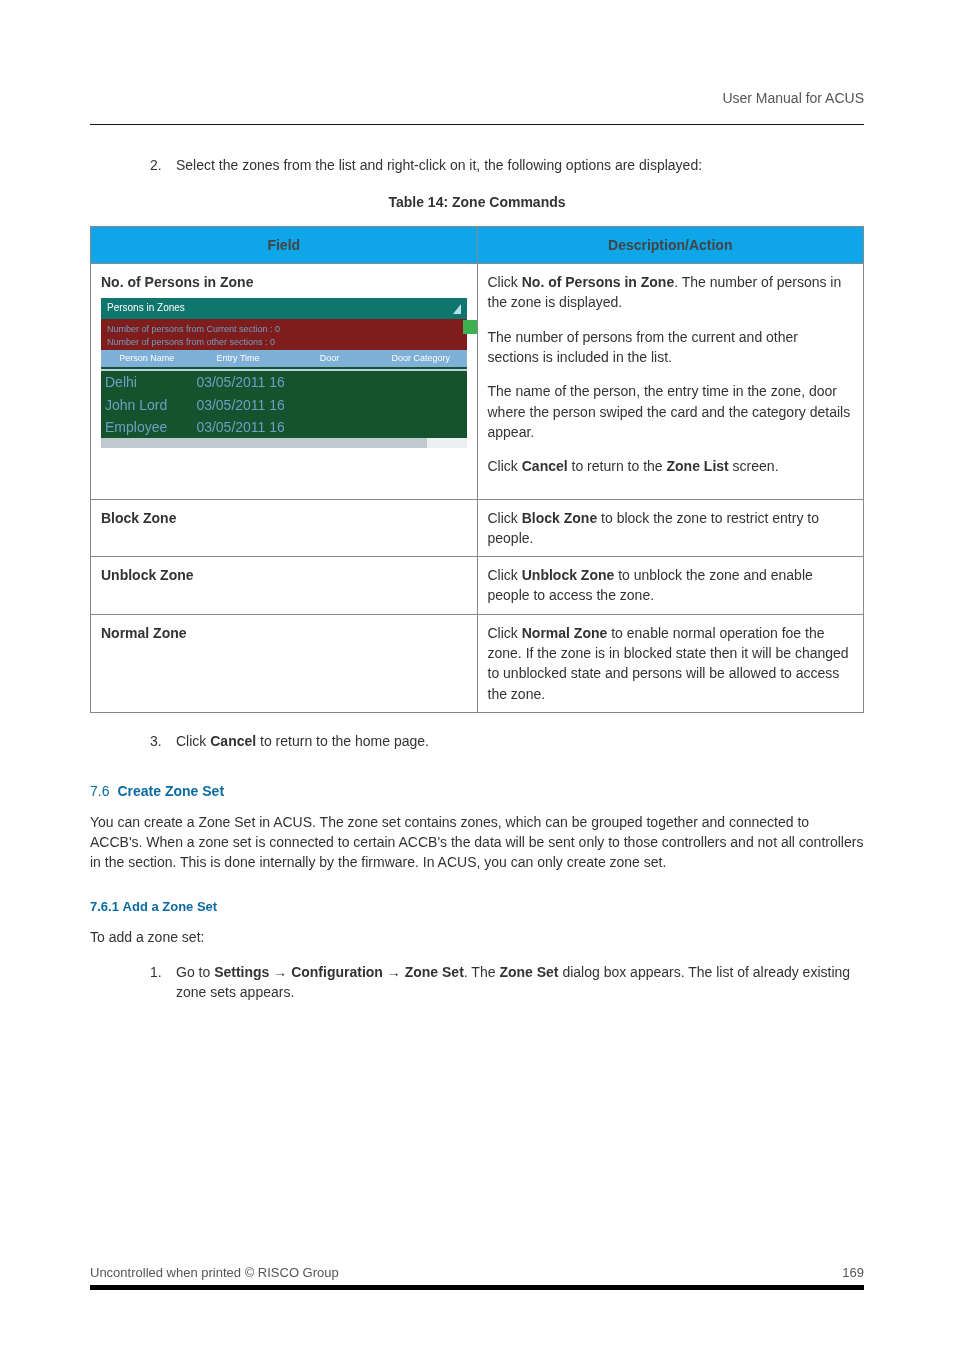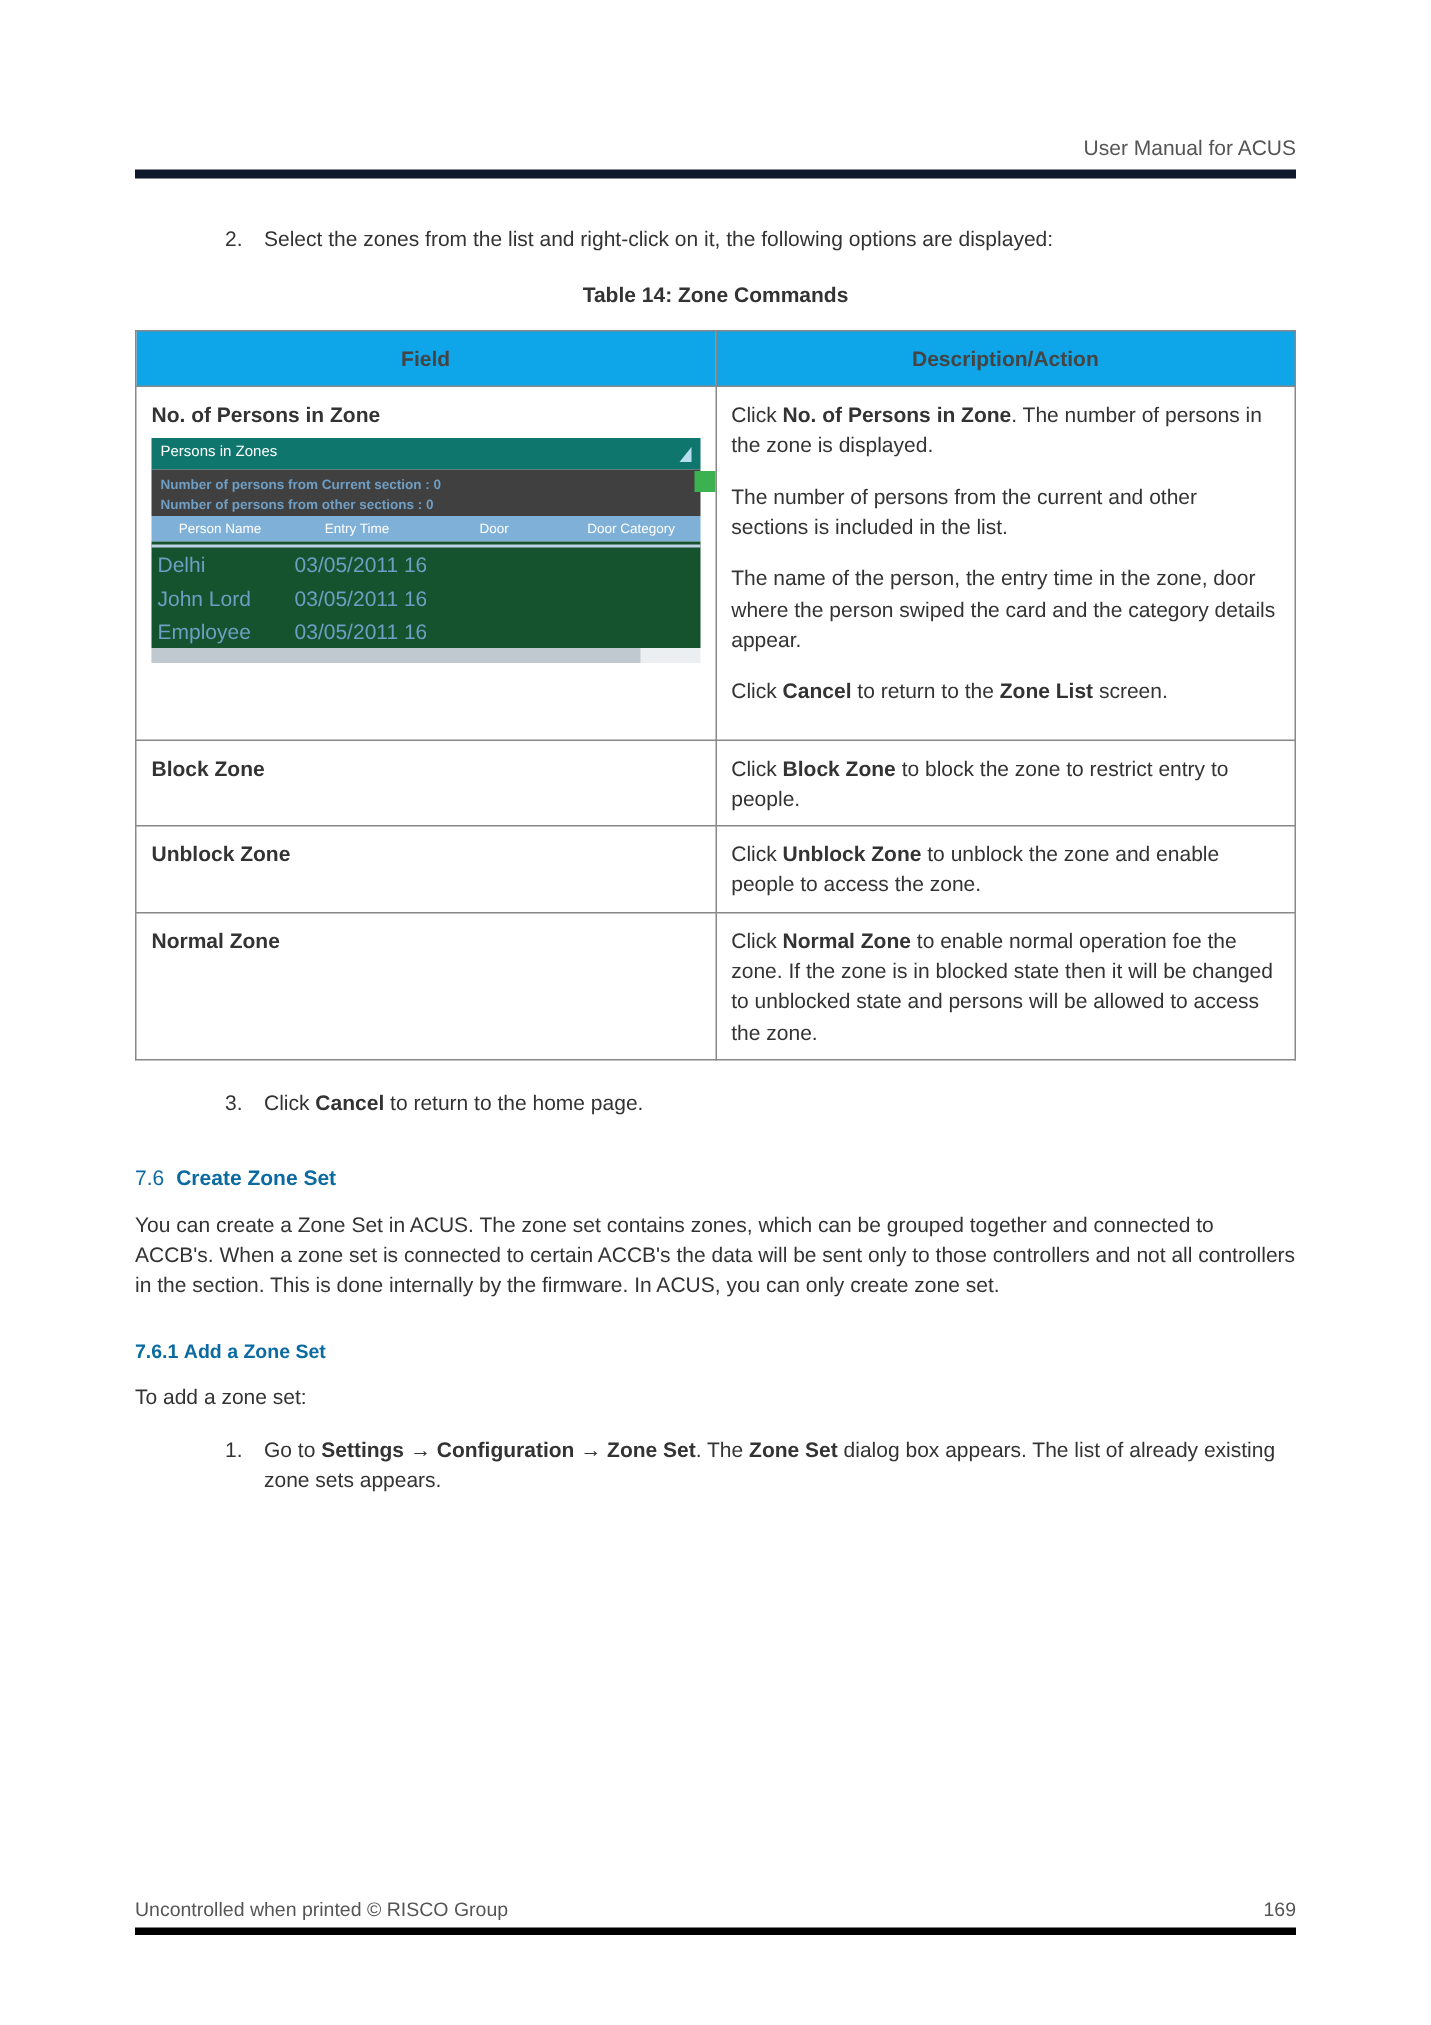--- a/index.html
+++ b/index.html
@@ -13,22 +13,22 @@
   .page {
     width: 954px;
     min-height: 1350px;
     margin: 0 auto;
     padding: 88px 90px 40px 90px;
     box-sizing: border-box;
     position: relative;
   }
   .header-line {
     text-align: right;
-    border-bottom: 6px solid #0f172a;
-    padding-bottom: 5px;
+    border-bottom: 1px solid #0f172a;
+    padding-bottom: 16px;
     margin-bottom: 30px;
     color: #555;
   }
   .step {
     display: flex;
     margin: 6px 0 16px 60px;
   }
   .step .num { width: 26px; flex-shrink: 0; }
   .table-caption {
     text-align: center;
@@ -76,23 +76,22 @@
     border-bottom: 10px solid #b8dff0;
   }
   .ss-green {
     position: absolute;
     right: -10px;
     top: 22px;
     width: 14px; height: 14px;
     background: #3cb150;
   }
   .ss-body {
-    background: #404040;
+    background: #7f1d1d;
     padding: 4px 6px 2px 6px;
-    font-weight: bold;
   }
   .ss-body .tinytext {
     color: #6f9ec4;
     font-size: 9px;
     line-height: 1.4;
     white-space: nowrap;
   }
   .ss-grid-head {
     display: flex;
     background: #7fb0d8;

